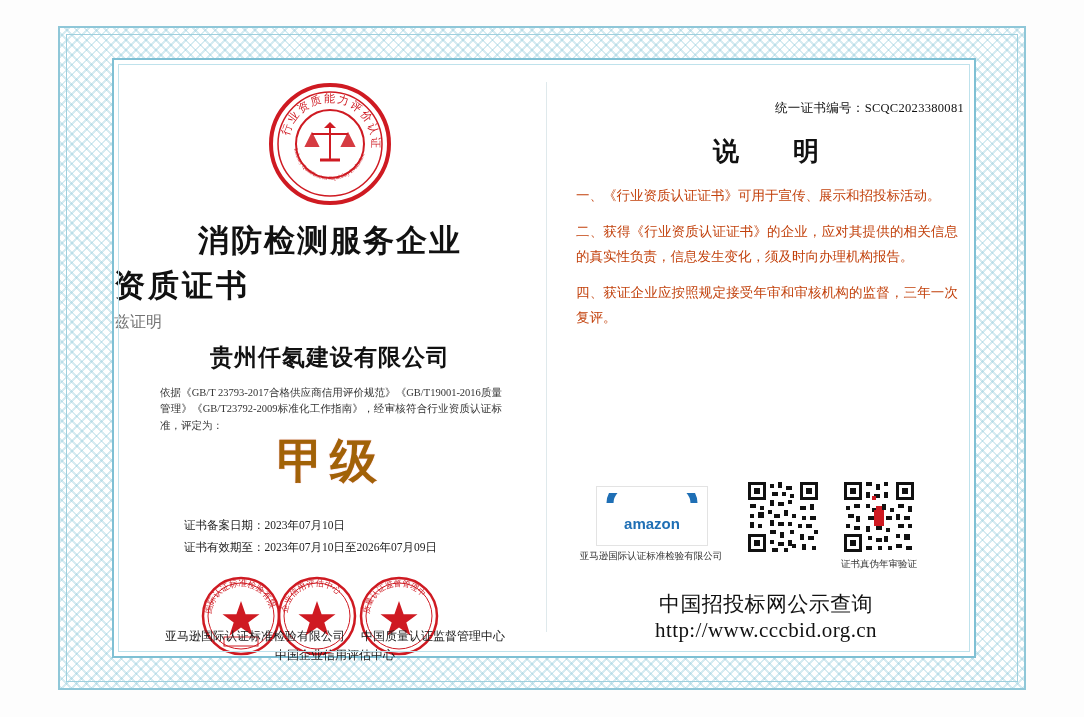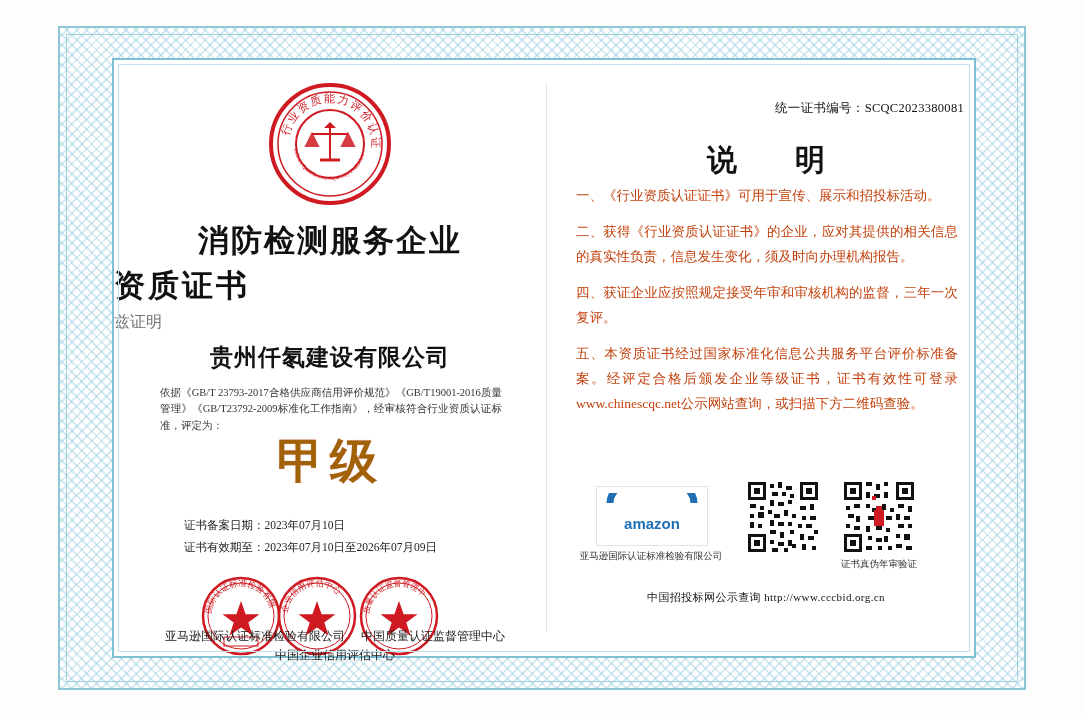--- a/index.html
+++ b/index.html
@@ -120,23 +120,23 @@
   
   .right{
     position:absolute;left:440px;top:0;width:424px;height:664px;
   }
   .certno{
     position:absolute;right:14px;top:40px;
     font-size:12.5px;color:#111;letter-spacing:.3px;
   }
   .notice-title{
     position:absolute;left:0;top:74px;width:100%;
-    text-align:center;font-size:30px;font-weight:bold;color:#111;
+    text-align:center;font-size:26px;font-weight:bold;color:#111;
     letter-spacing:14px;
-    padding-left:14px;box-sizing:border-box;margin-top:6px;
+    padding-left:14px;box-sizing:border-box;
   }
   .notices{
     position:absolute;left:22px;top:124px;width:382px;
   }
   .notice{
     font-size:13.5px;color:#c2410c;line-height:1.85;
     margin-bottom:11px;text-align:justify;
     font-family:"Liberation Serif", serif;
   }
   .badges{
@@ -155,21 +155,21 @@
     position:absolute;top:0;width:74px;height:74px;
   }
   .qr.q1{left:172px;}
   .qr.q2{left:268px;}
   .qr-cap{
     position:absolute;left:240px;top:78px;width:130px;text-align:center;
     font-size:9.5px;color:#333;
   }
   .footer-url{
     position:absolute;left:0;top:530px;width:100%;
-    text-align:center;font-size:11px;color:#111;
+    text-align:center;font-size:21px;color:#111;
     letter-spacing:.4px;
   }
 </style>
 </head>
 <body>
 
 <div class="page">
   <div class="cert-outer">
     <div class="cert-inner">
 
@@ -269,21 +269,20 @@
         <div class="certno">
           <span>统一证书编号：</span><span>SCQC2023380081</span>
         </div>
 
         <div class="notice-title">说　明</div>
 
         <div class="notices">
           <div class="notice">一、《行业资质认证证书》可用于宣传、展示和招投标活动。</div>
           <div class="notice">二、获得《行业资质认证证书》的企业，应对其提供的相关信息的真实性负责，信息发生变化，须及时向办理机构报告。</div>
           <div class="notice">四、获证企业应按照规定接受年审和审核机构的监督，三年一次复评。</div>
-          <div class="notice">五、本资质证书经过国家标准化信息公共服务平台评价标准备案。经评定合格后颁发企业等级证书，证书有效性可登录www.chinescqc.net公示网站查询，或扫描下方二维码查验。</div>
         </div>
 
         <div class="badges">
           <div class="amazon-box">
             <svg width="96" height="46" viewBox="0 0 96 46">
               <path d="M6 10 A 42 26 0 0 1 90 10" fill="none" stroke="#1f6fb5" stroke-width="7"></path>
               <text x="48" y="36" text-anchor="middle" font-size="15" font-family="Liberation Sans, sans-serif" fill="#1f6fb5" font-weight="bold">amazon</text>
             </svg>
           </div>
           <div class="amazon-cap">亚马逊国际认证标准检验有限公司</div>

